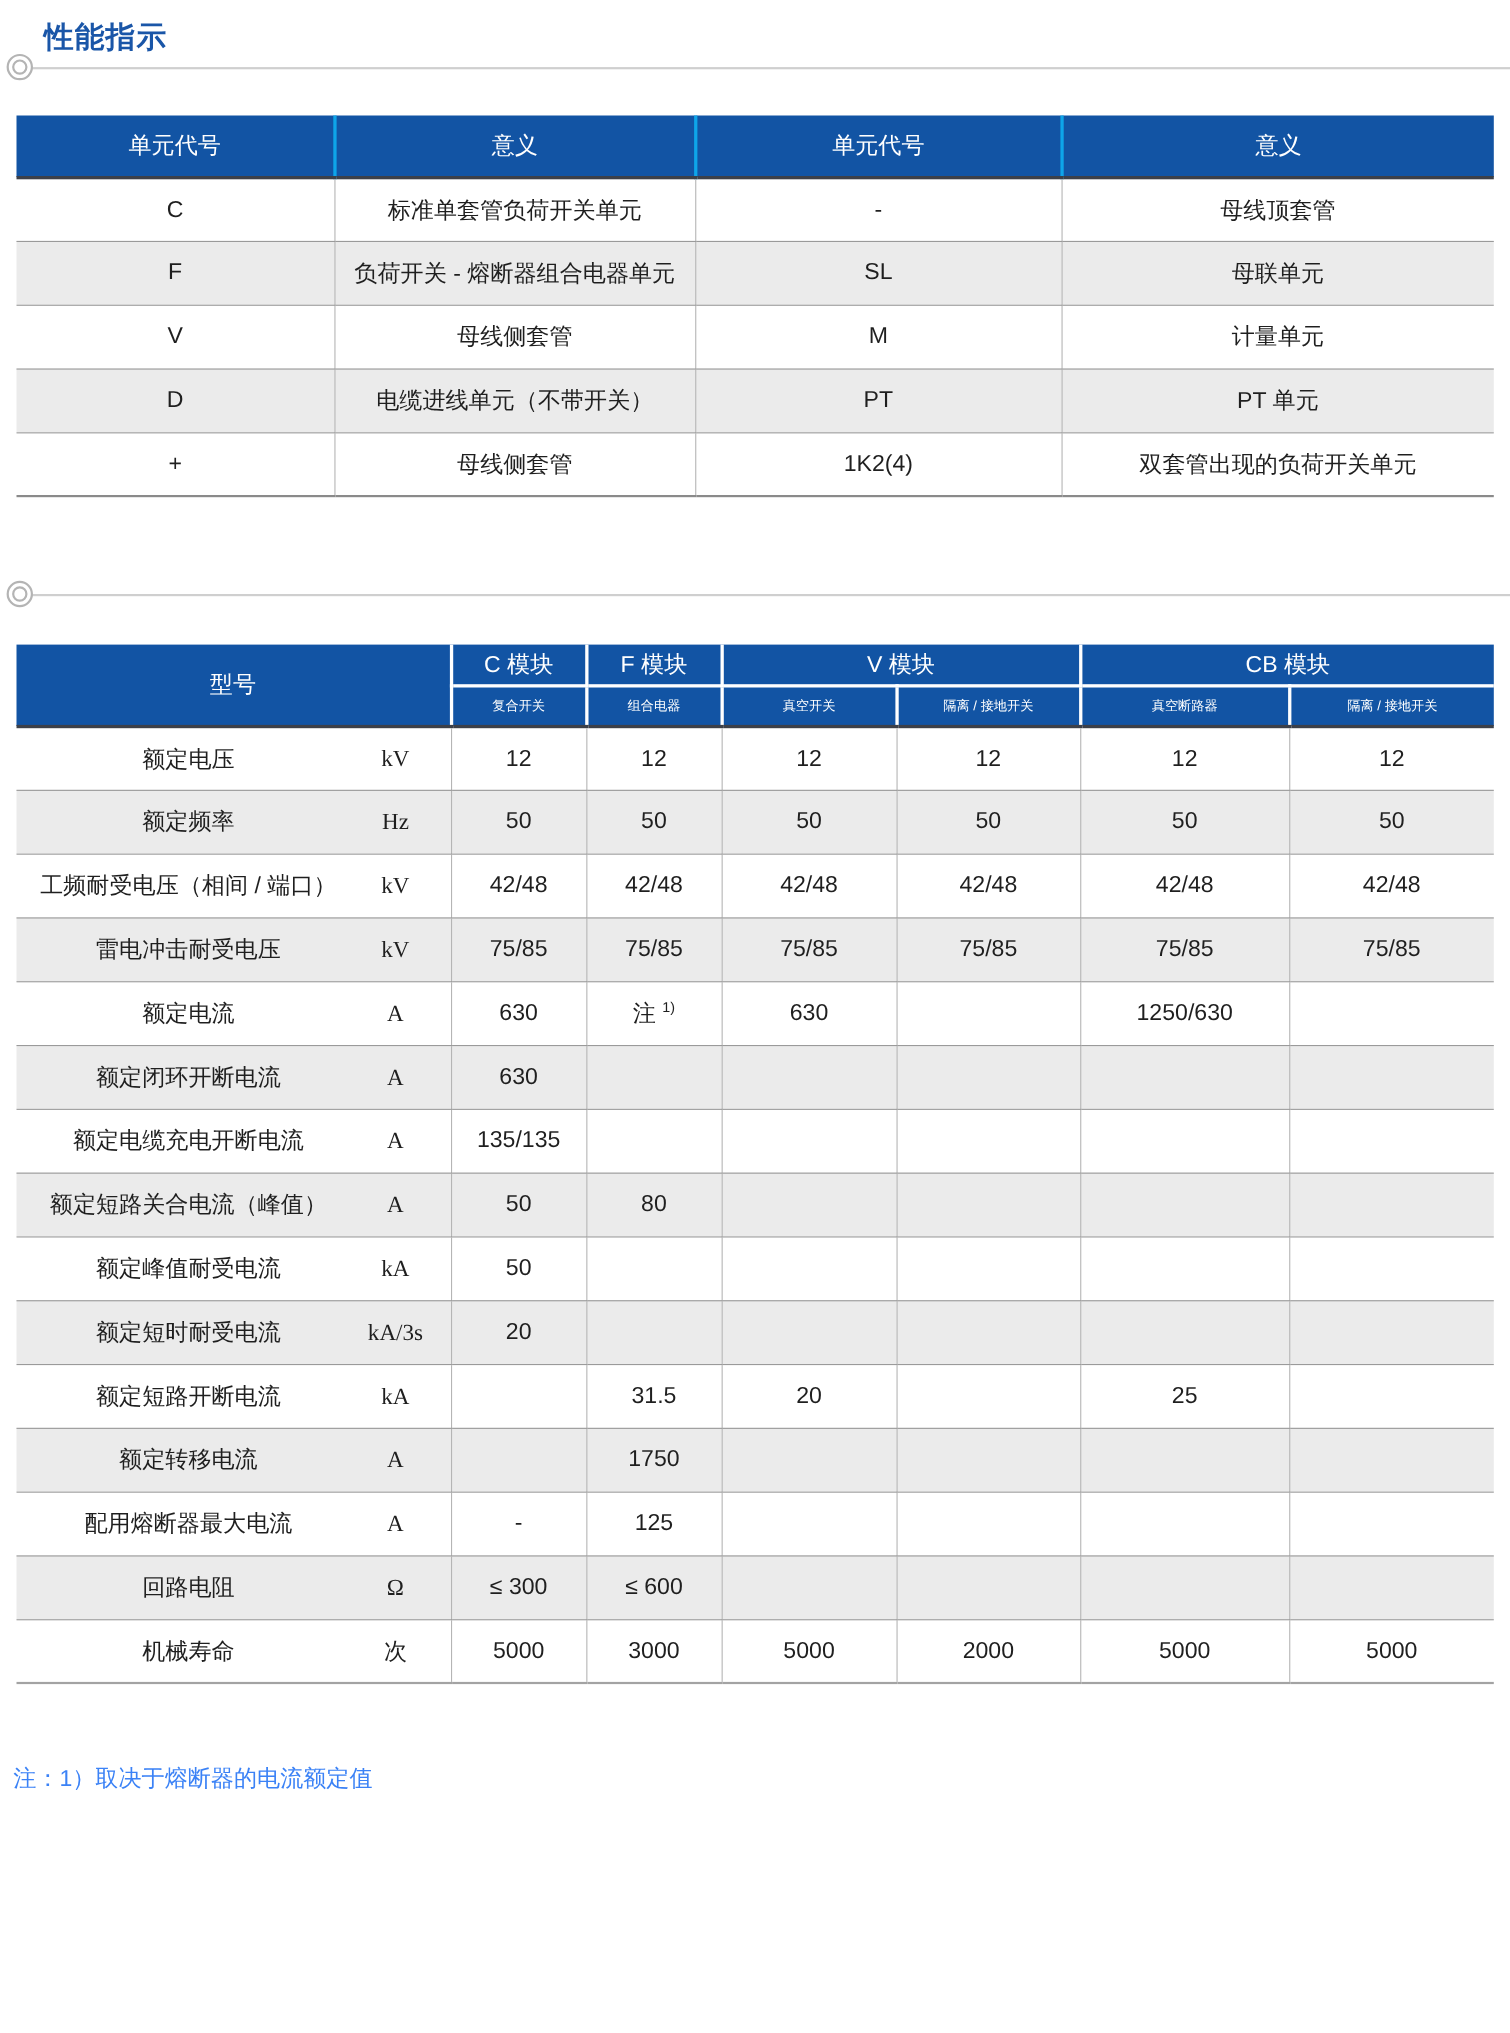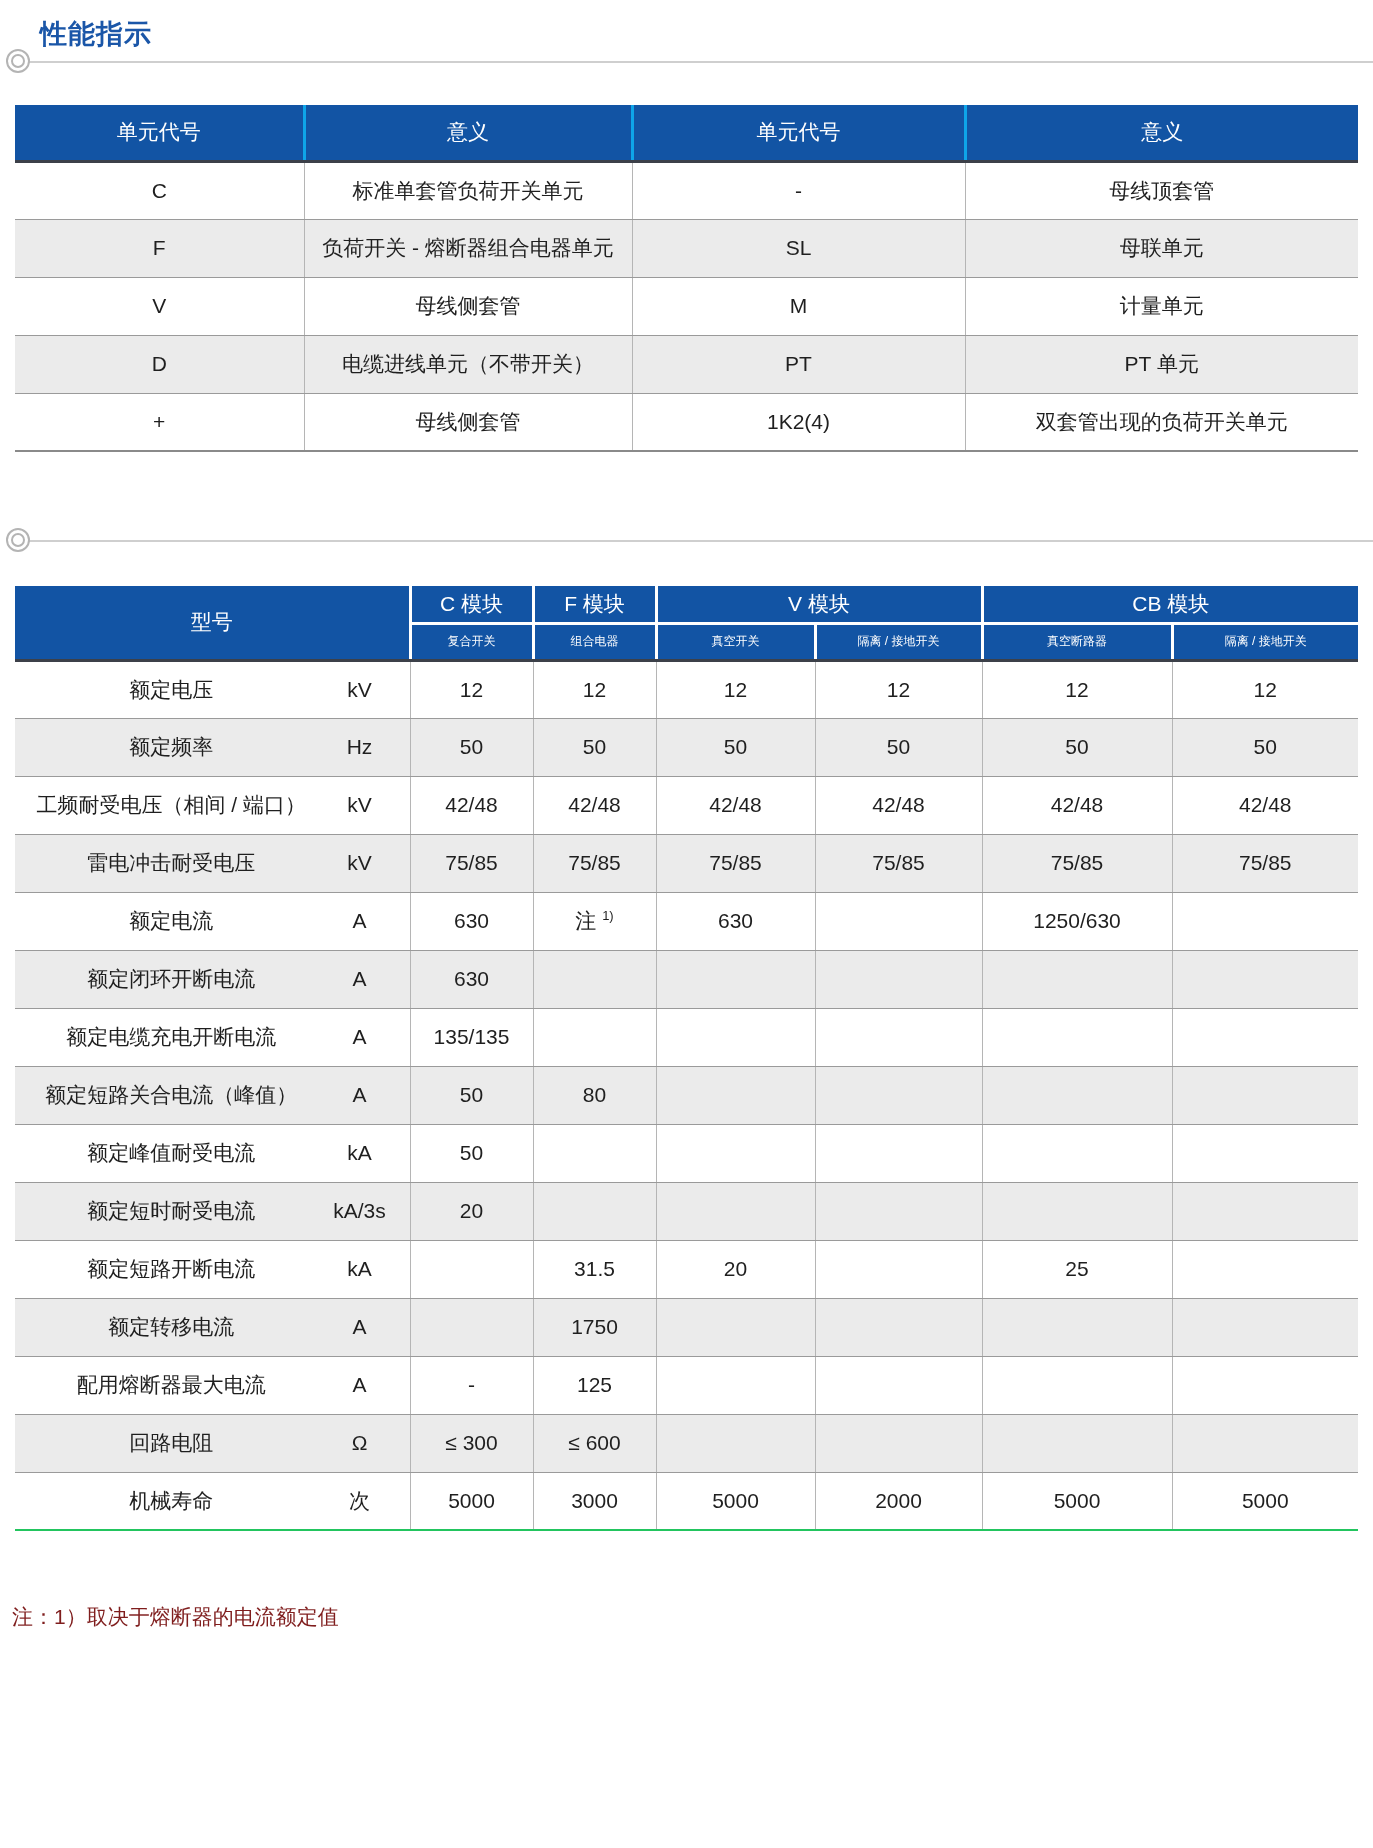--- a/index.html
+++ b/index.html
@@ -97,30 +97,30 @@
     text-align:center;
     vertical-align:middle;
     border:1px solid var(--v-line);
     border-top:1px solid var(--h-line);
     border-bottom:1px solid var(--h-line);
     padding:0 6px;
   }
   .tech-table td:first-child{border-left:none;}
   .tech-table td:last-child{border-right:none;}
   .tech-table tbody tr:nth-child(even) td{background:var(--row-alt);}
-  .tech-table tbody tr:last-child td{border-bottom:2px solid #22c55e;}
+  .tech-table tbody tr:last-child td{border-bottom:2px solid #a3a3a3;}
   .param-cell{padding:0 !important;}
   .pc{display:flex;align-items:center;height:100%;}
   .p-label{flex:1;text-align:center;padding-left:18px;}
-  .p-unit{width:100px;text-align:center;}
+  .p-unit{width:100px;text-align:center;font-family:Liberation Serif, serif;}
   td sup{font-size:13px;vertical-align:super;line-height:0;}
   .footnote{
     margin:72px 0 0 12px;
     font-size:21px;
-    color:#7f1d1d;
+    color:#3b82f6;
   }
 </style>
 </head>
 <body>
 
 <div class="section-head first">
   <h2 class="section-title">性能指示</h2>
   <div class="rule">
     <span class="ring"></span>
   </div>

